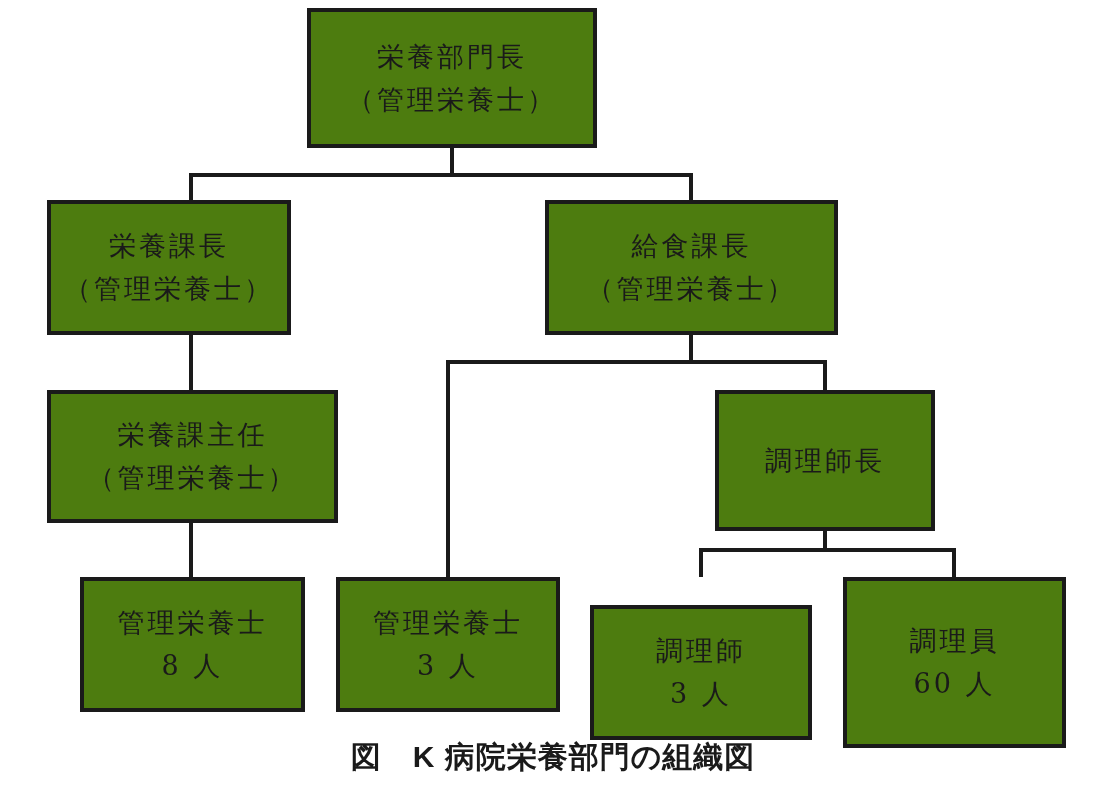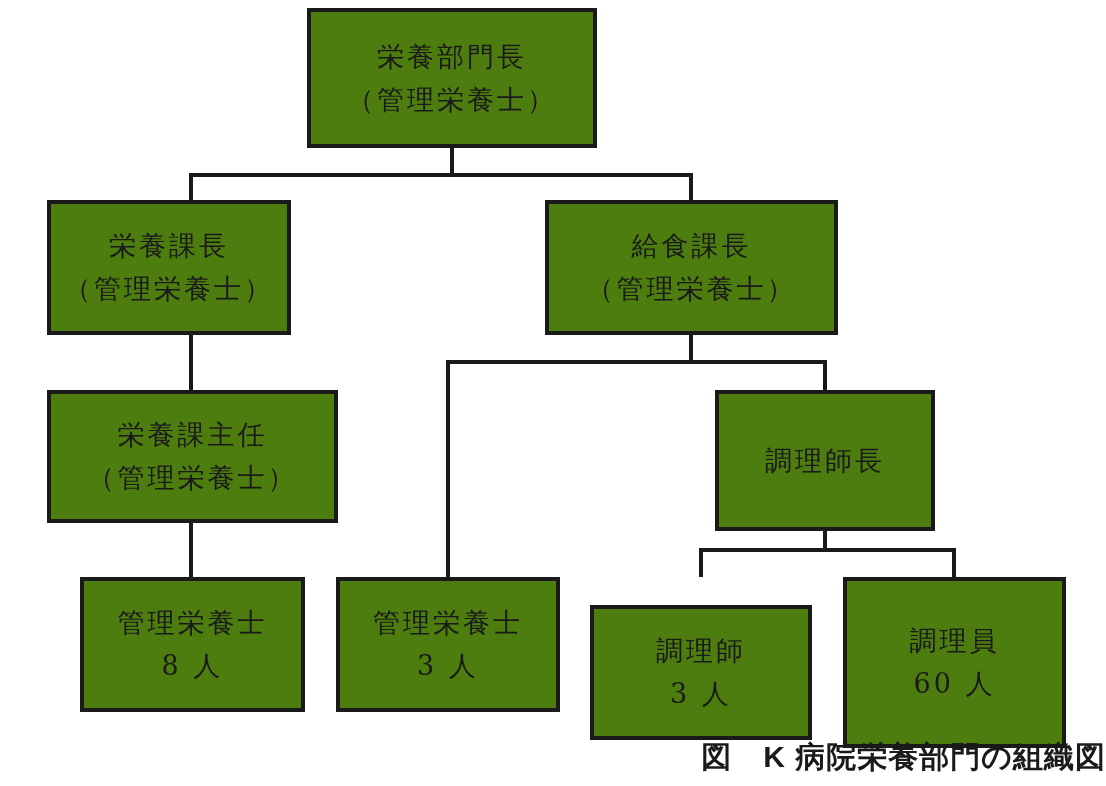--- a/index.html
+++ b/index.html
@@ -63,21 +63,21 @@
   #c-v-headchef-down  { left: 823px; top: 523px; width: 4px;   height: 29px; }
   #c-h-level4         { left: 699px; top: 548px; width: 257px; height: 4px;  }
   #c-v-to-cooks       { left: 699px; top: 548px; width: 4px;   height: 29px; }
   #c-v-to-kitchen     { left: 952px; top: 548px; width: 4px;   height: 29px; }
   
   .caption {
     position: absolute;
     left: 0;
     top: 737px;
     width: 100%;
-    text-align: right;
+    text-align: center;
     font-family: "Liberation Sans", "DejaVu Sans", sans-serif;
     font-weight: bold;
     font-size: 30px;
     color: #1a1a1a;
     letter-spacing: 1px;
   }
 </style>
 </head>
 <body>
 

